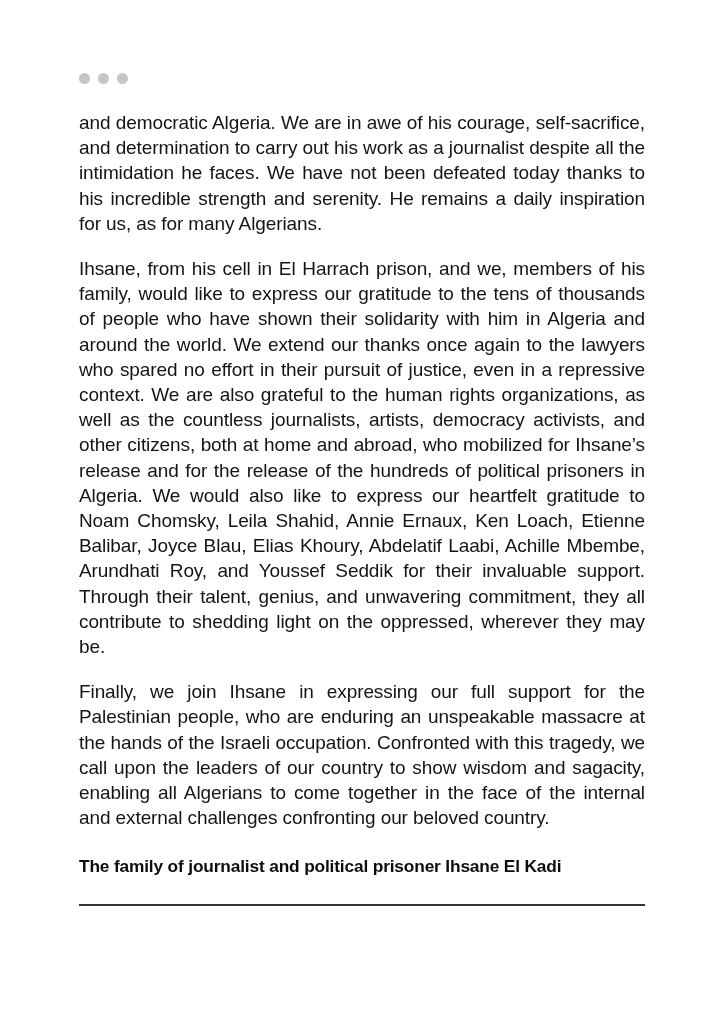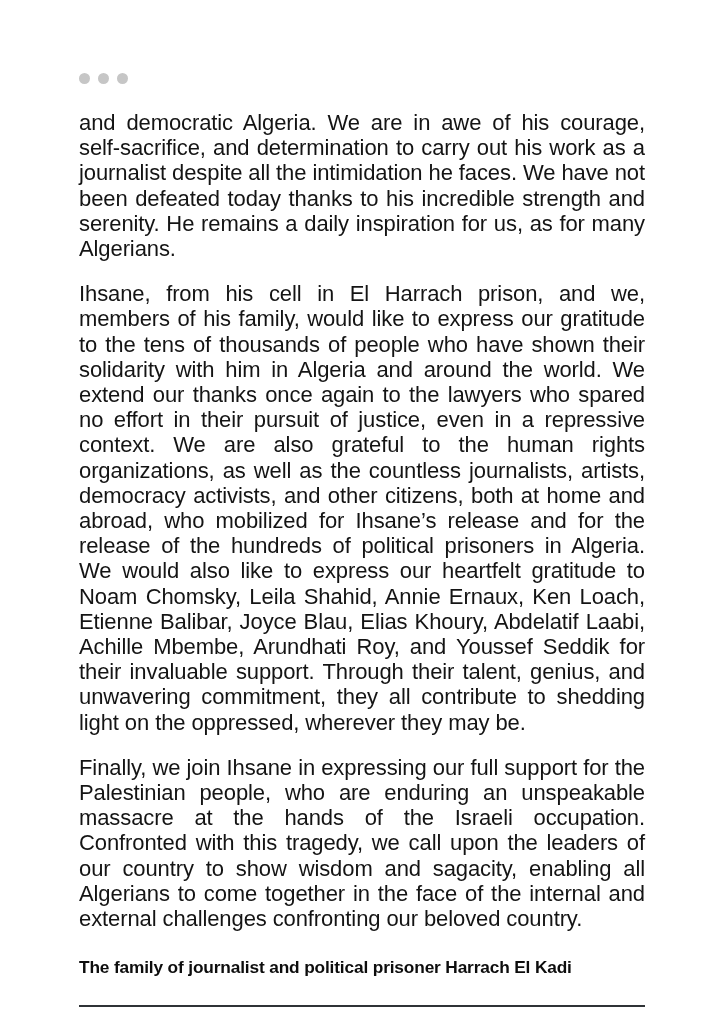--- a/index.html
+++ b/index.html
@@ -39,21 +39,21 @@
   }
   .dot {
     width: 11px;
     height: 11px;
     border-radius: 50%;
     background: #c6c6c6;
     display: block;
   }
 
   .body-text {
-    font-size: 22px;
+    font-size: 19px;
     line-height: 25.2px;
     color: #141414;
     text-align: justify;
     text-justify: inter-word;
     letter-spacing: -0.1px;
     margin: 0 0 20px 0;
     -webkit-font-smoothing: antialiased;
   }
   .body-text:last-of-type {
     margin-bottom: 0;
@@ -88,18 +88,18 @@
       <span class="dot"></span>
       <span class="dot"></span>
     </div>
 
     <p class="body-text">and democratic Algeria. We are in awe of his courage, self-sacrifice, and determination to carry out his work as a journalist despite all the intimidation he faces. We have not been defeated today thanks to his incredible strength and serenity. He remains a daily inspiration for us, as for many Algerians.</p>
 
     <p class="body-text">Ihsane, from his cell in El Harrach prison, and we, members of his family, would like to express our gratitude to the tens of thousands of people who have shown their solidarity with him in Algeria and around the world. We extend our thanks once again to the lawyers who spared no effort in their pursuit of justice, even in a repressive context. We are also grateful to the human rights organizations, as well as the countless journalists, artists, democracy activists, and other citizens, both at home and abroad, who mobilized for Ihsane’s release and for the release of the hundreds of political prisoners in Algeria. We would also like to express our heartfelt gratitude to Noam Chomsky, Leila Shahid, Annie Ernaux, Ken Loach, Etienne Balibar, Joyce Blau, Elias Khoury, Abdelatif Laabi, Achille Mbembe, Arundhati Roy, and Youssef Seddik for their invaluable support. Through their talent, genius, and unwavering commitment, they all contribute to shedding light on the oppressed, wherever they may be.</p>
 
     <p class="body-text">Finally, we join Ihsane in expressing our full support for the Palestinian people, who are enduring an unspeakable massacre at the hands of the Israeli occupation. Confronted with this tragedy, we call upon the leaders of our country to show wisdom and sagacity, enabling all Algerians to come together in the face of the internal and external challenges confronting our beloved country.</p>
 
-    <p class="signature">The family of journalist and political prisoner Harrach El Kadi</p>
+    <p class="signature">The family of journalist and political prisoner Ihsane El Kadi</p>
 
     <hr class="divider">
 
   </div>
 </div>
 
 </body></html>

